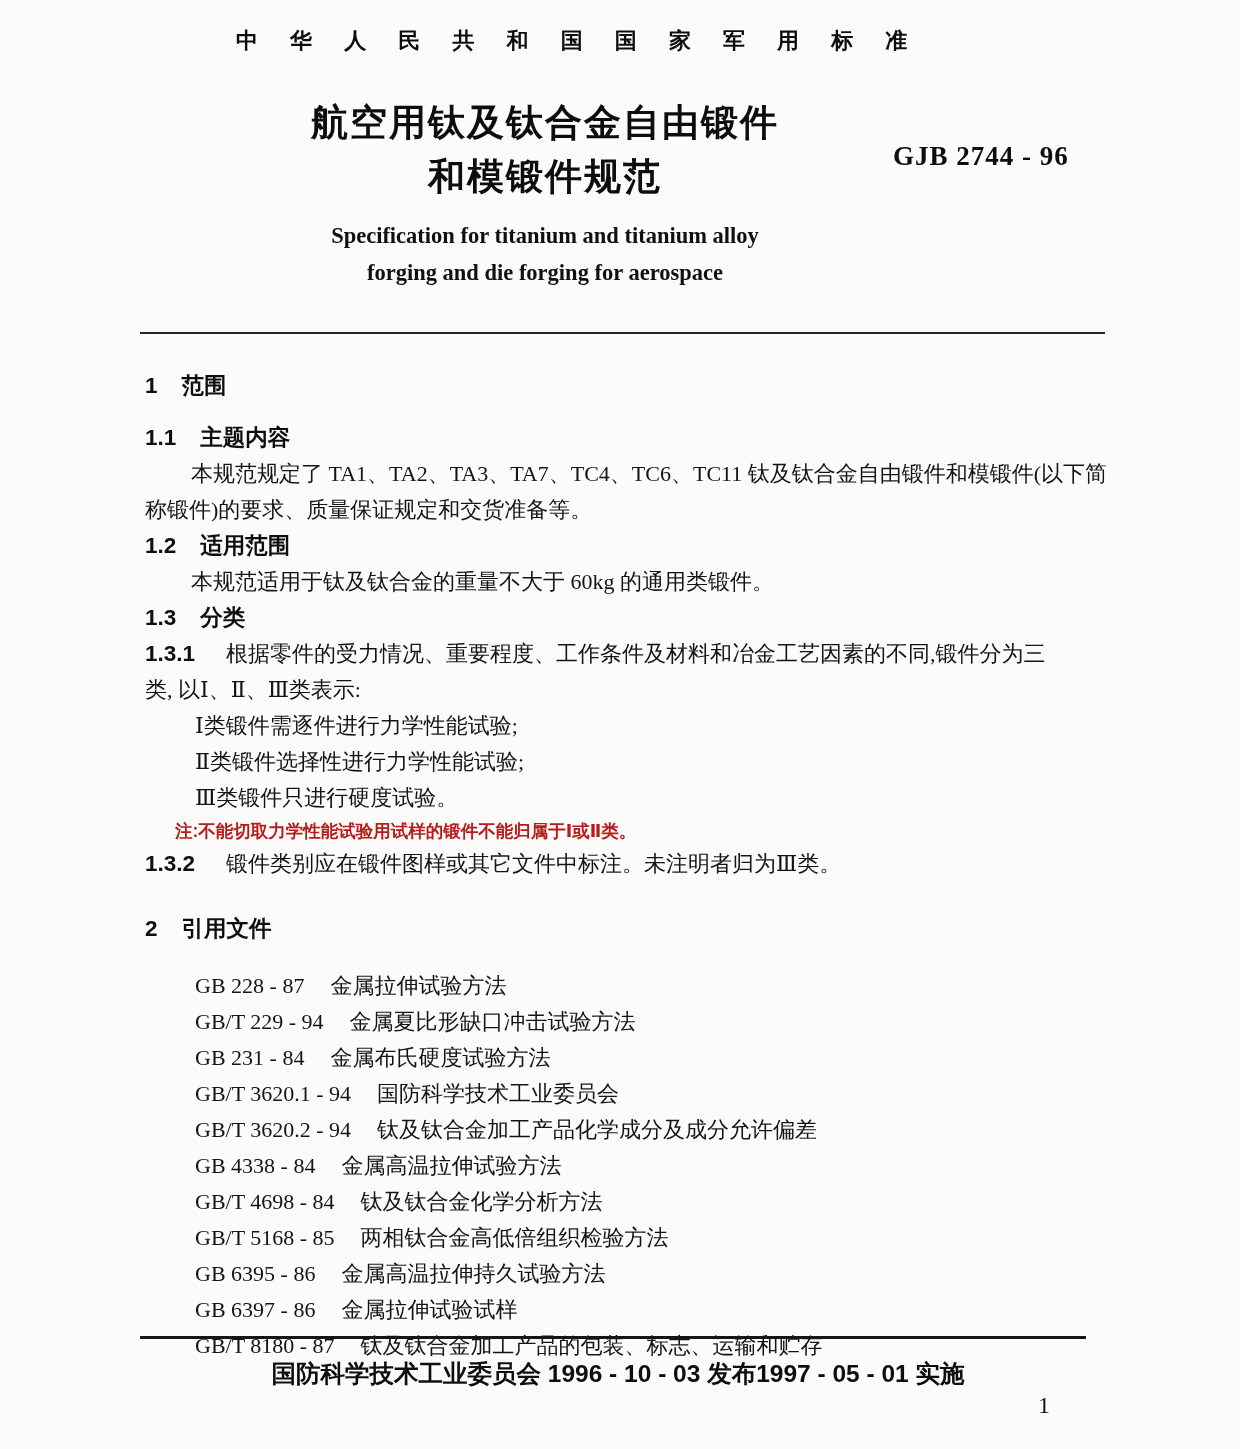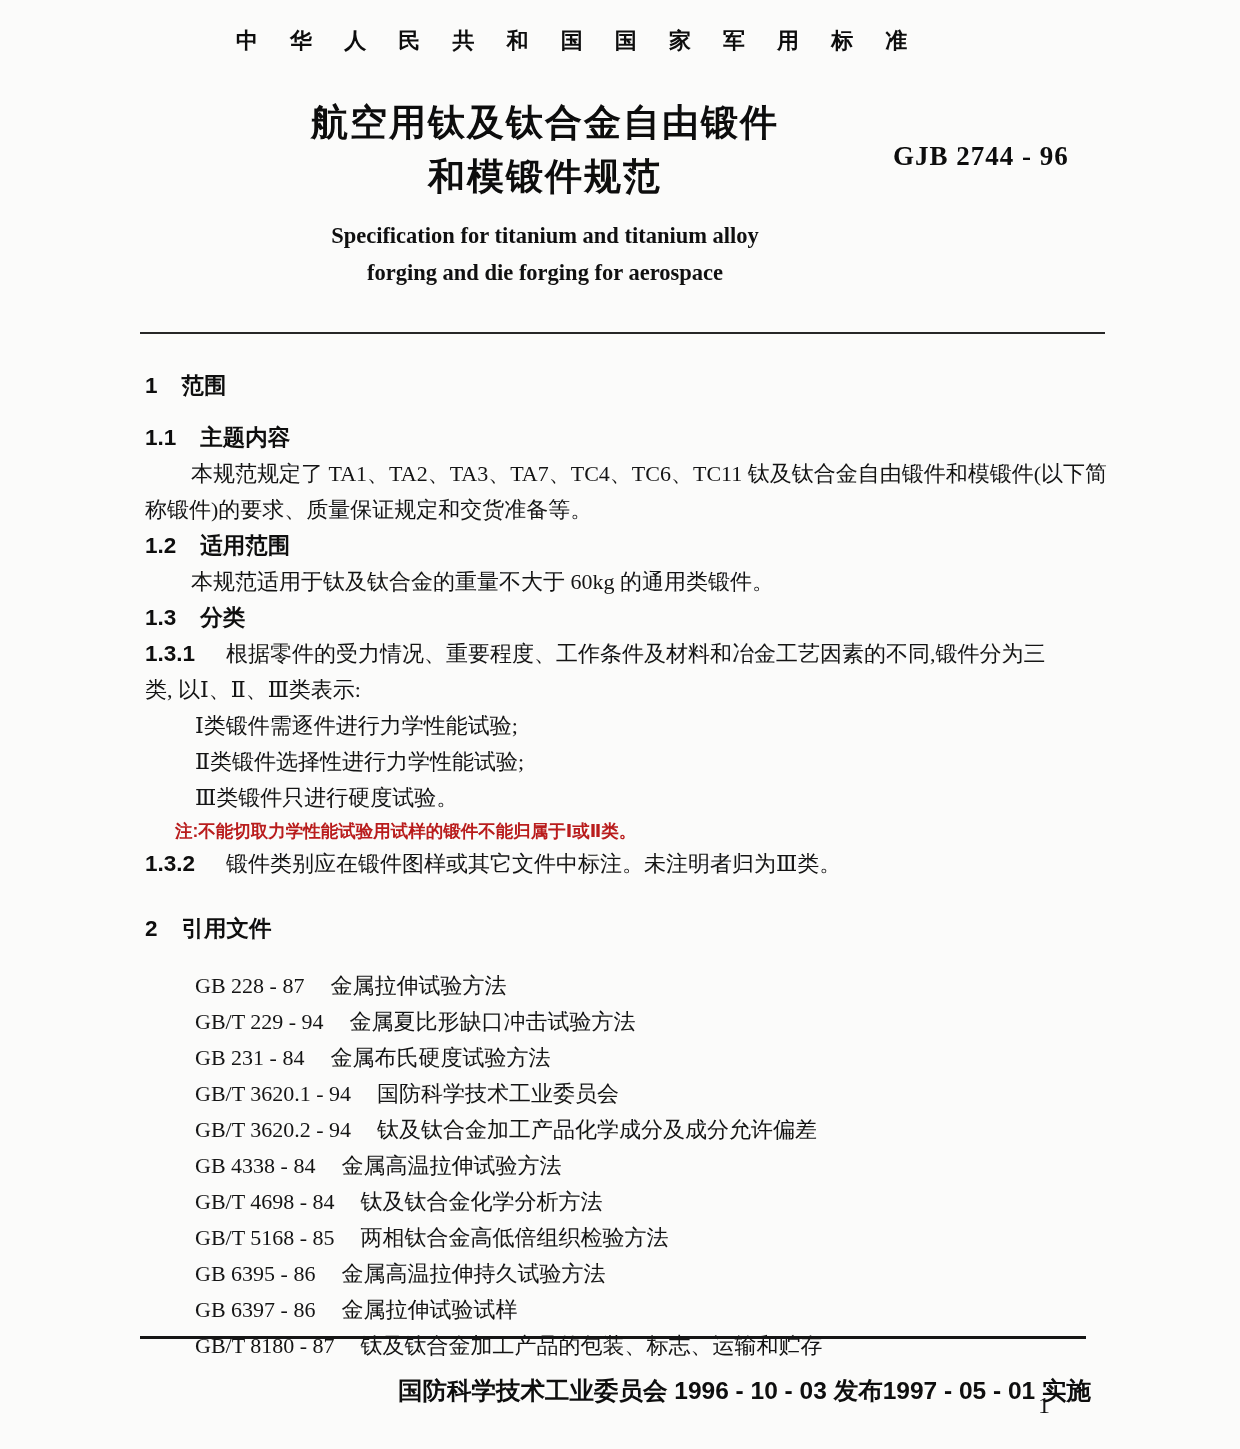--- a/index.html
+++ b/index.html
@@ -56,23 +56,23 @@
     font-family:"Liberation Sans","DejaVu Sans",sans-serif;
     font-weight:bold;color:#b91c1c;
   }
   .sec2-h{margin-top:29px;}
   .ref-list{margin-top:21px;}
   .ref-line{padding-left:50px;line-height:36px;white-space:nowrap;}
   .ref-code{margin-right:26px;}
   
   .footer-row{
     left:145px;top:1352px;width:946px;
-    display:flex;justify-content:flex-end;align-items:center;
+    display:flex;justify-content:center;align-items:center;
     font-family:"Liberation Sans","DejaVu Sans",sans-serif;
-    font-weight:bold;font-size:24.5px;color:#0e0e0e;line-height:44px;margin-top:17px;
+    font-weight:bold;font-size:24.5px;color:#0e0e0e;line-height:44px;
   }
   .page-num{
     left:1038px;top:1392px;
     font-size:24px;color:#141414;
   }
 </style>
 </head>
 <body>
 
 <div class="abs hdr-type">中 华 人 民 共 和 国 国 家 军 用 标 准</div>

